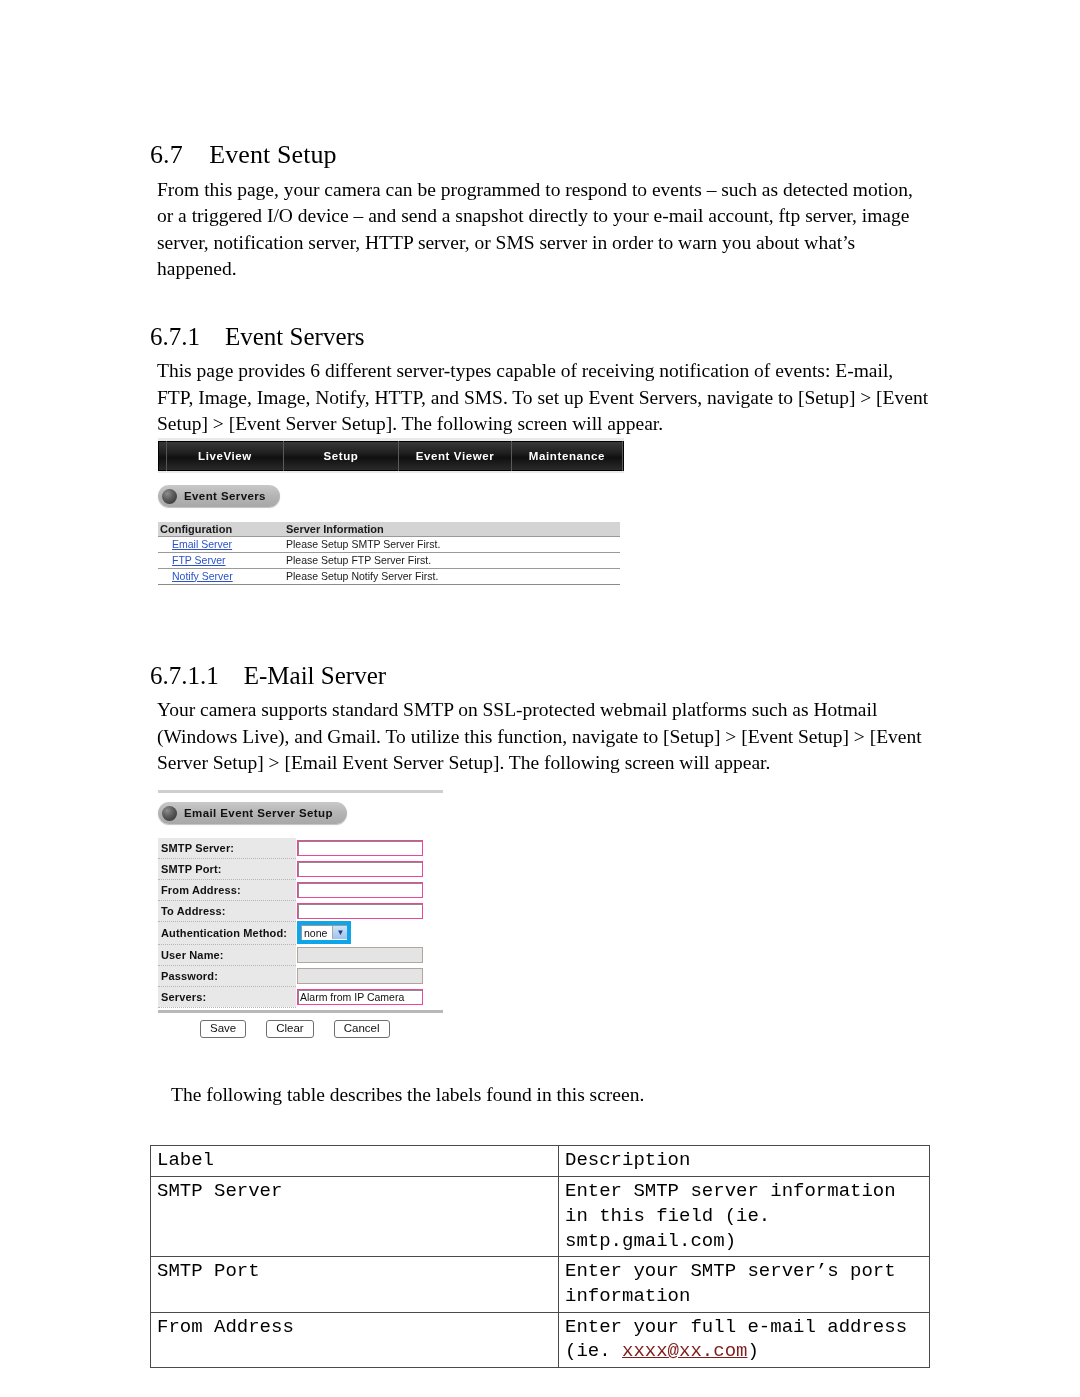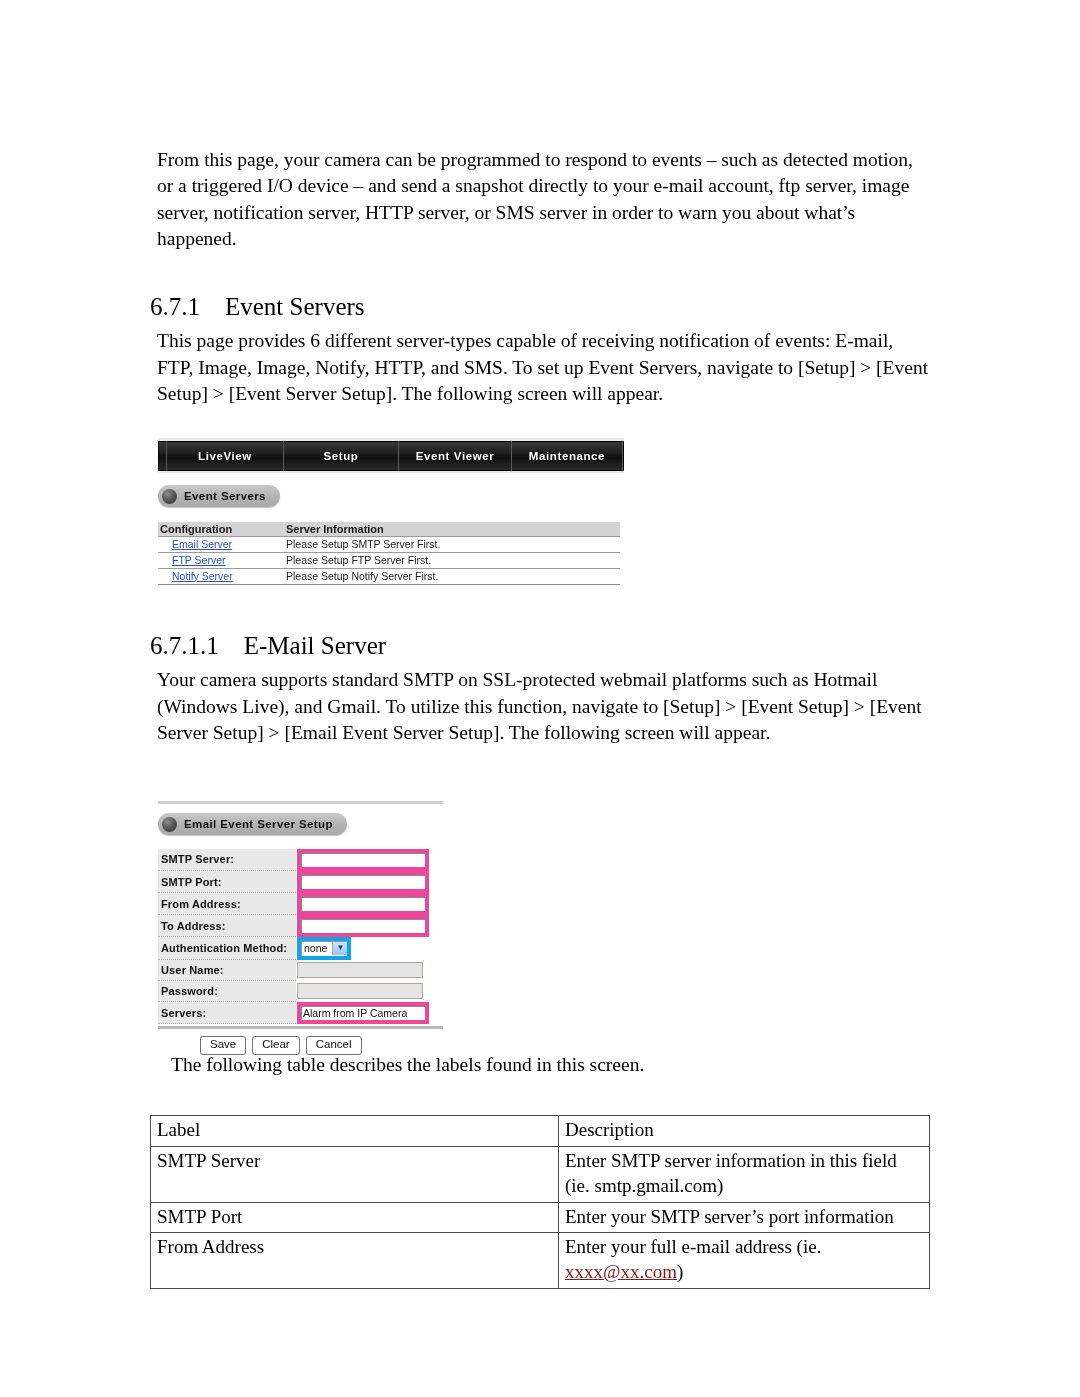--- a/index.html
+++ b/index.html
@@ -158,21 +158,20 @@
     white-space: nowrap;
   }
   .srv-table tr:last-child td { border-bottom: 1px solid #8a8a8a; }
 
   
   .shot-email {
     position: absolute;
     left: 8px;
     top: 650px;
     width: 300px;
-    margin-top: 11px;
   }
   .shot-email .toprule {
     height: 3px;
     background: #cfcfcf;
     width: 285px;
     margin-bottom: 7px;
   }
   .form-table {
     margin-top: 13px;
     border-collapse: collapse;
@@ -195,21 +194,21 @@
     letter-spacing: 0.15px;
   }
   .form-table td.fld {
     padding-left: 1px;
     height: 20px;
   }
   .inp {
     width: 124px;
     height: 14px;
     background: #ffffff;
-    border: 4px solid #ec4899;
+    border: 1px solid #ec4899;
     box-shadow: inset 1px 1px 0 #8a8a8a;
     display: block;
   }
   .inp.disabled {
     background: #e4e4e4;
     border: 1px solid #b0a79c;
     box-shadow: none;
   }
   .inp.txt {
     font-family: "Liberation Sans", "DejaVu Sans", sans-serif;
@@ -248,58 +247,60 @@
   .form-rule {
     height: 3px;
     background: #b8b8b8;
     width: 285px;
     margin-top: 2px;
   }
   .btn-row {
     margin-top: 7px;
     padding-left: 42px;
     display: flex;
-    gap: 6px;
+    gap: 20px;
   }
   .btn {
     font-family: "Liberation Sans", "DejaVu Sans", sans-serif;
     font-size: 11.5px;
     color: #111;
     background: #ffffff;
     border: 1px solid #6f6f6f;
     border-radius: 3px;
     padding: 1px 9px 2px 9px;
     line-height: 1.2;
   }
 
   
   .desc-table {
     border-collapse: collapse;
     width: 780px;
     margin-top: 8px;
     font-size: 19px;
+    font-family: Liberation Mono, monospace;
   }
   .desc-table td {
     border: 1px solid #4a4a4a;
     padding: 2px 6px 3px 6px;
     line-height: 1.3;
     vertical-align: top;
   }
   .desc-table td.c-label { width: 395px; }
   .desc-table .mail {
     color: #7f1d1d;
     text-decoration: underline;
   }
 </style>
 </head>
 <body>
 
 <div class="page">
   <div class="content">
 
+    <h2 class="sec"><span class="num">6.7</span>    <span class="ttl">Event Setup</span></h2>
     <p class="body">From this page, your camera can be programmed to respond to events – such as detected motion, or a triggered I/O device – and send a snapshot directly to your e-mail account, ftp server, image server, notification server, HTTP server, or SMS server in order to warn you about what’s happened.</p>
 
     <div class="gap-lg"></div>
 
     <h3 class="sub"><span class="num">6.7.1</span>    <span class="ttl">Event Servers</span></h3>
     <p class="body">This page provides 6 different server-types capable of receiving notification of events: E-mail, FTP, Image, Image, Notify, HTTP, and SMS. To set up Event Servers, navigate to [Setup] &gt; [Event Setup] &gt; [Event Server Setup]. The following screen will appear.</p>
 
     <div class="shot-servers">
       <div class="navbar-wrap">
         <div class="navbar">

